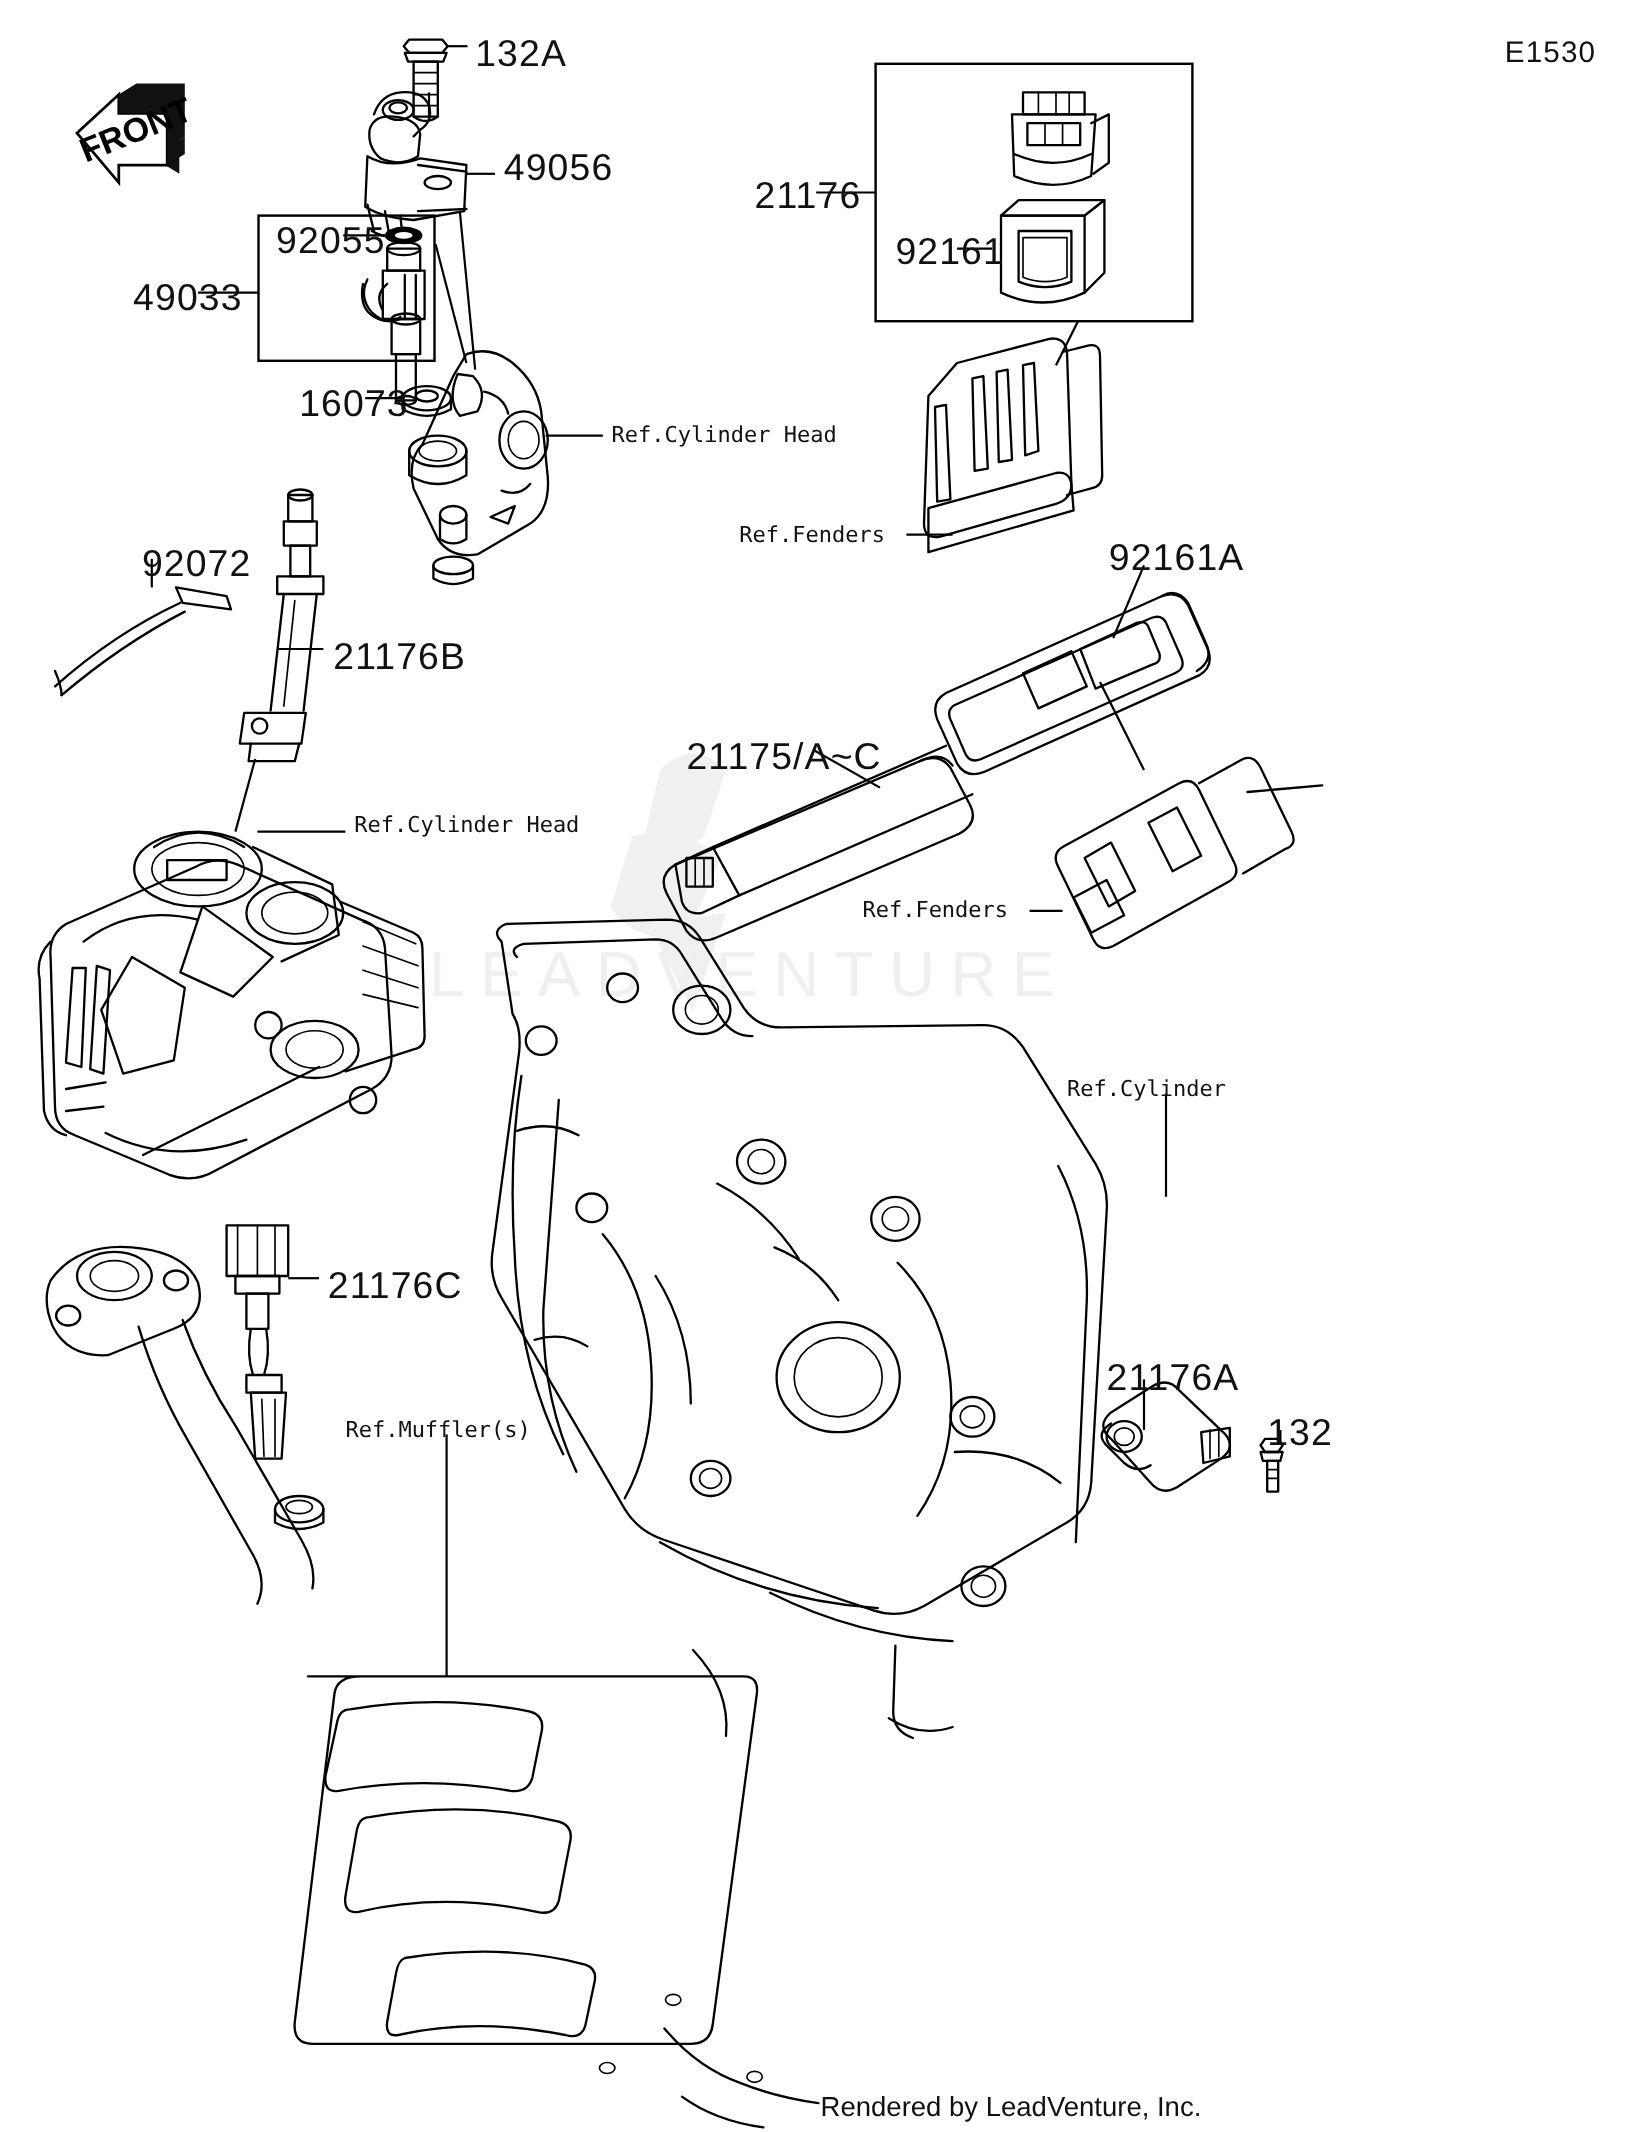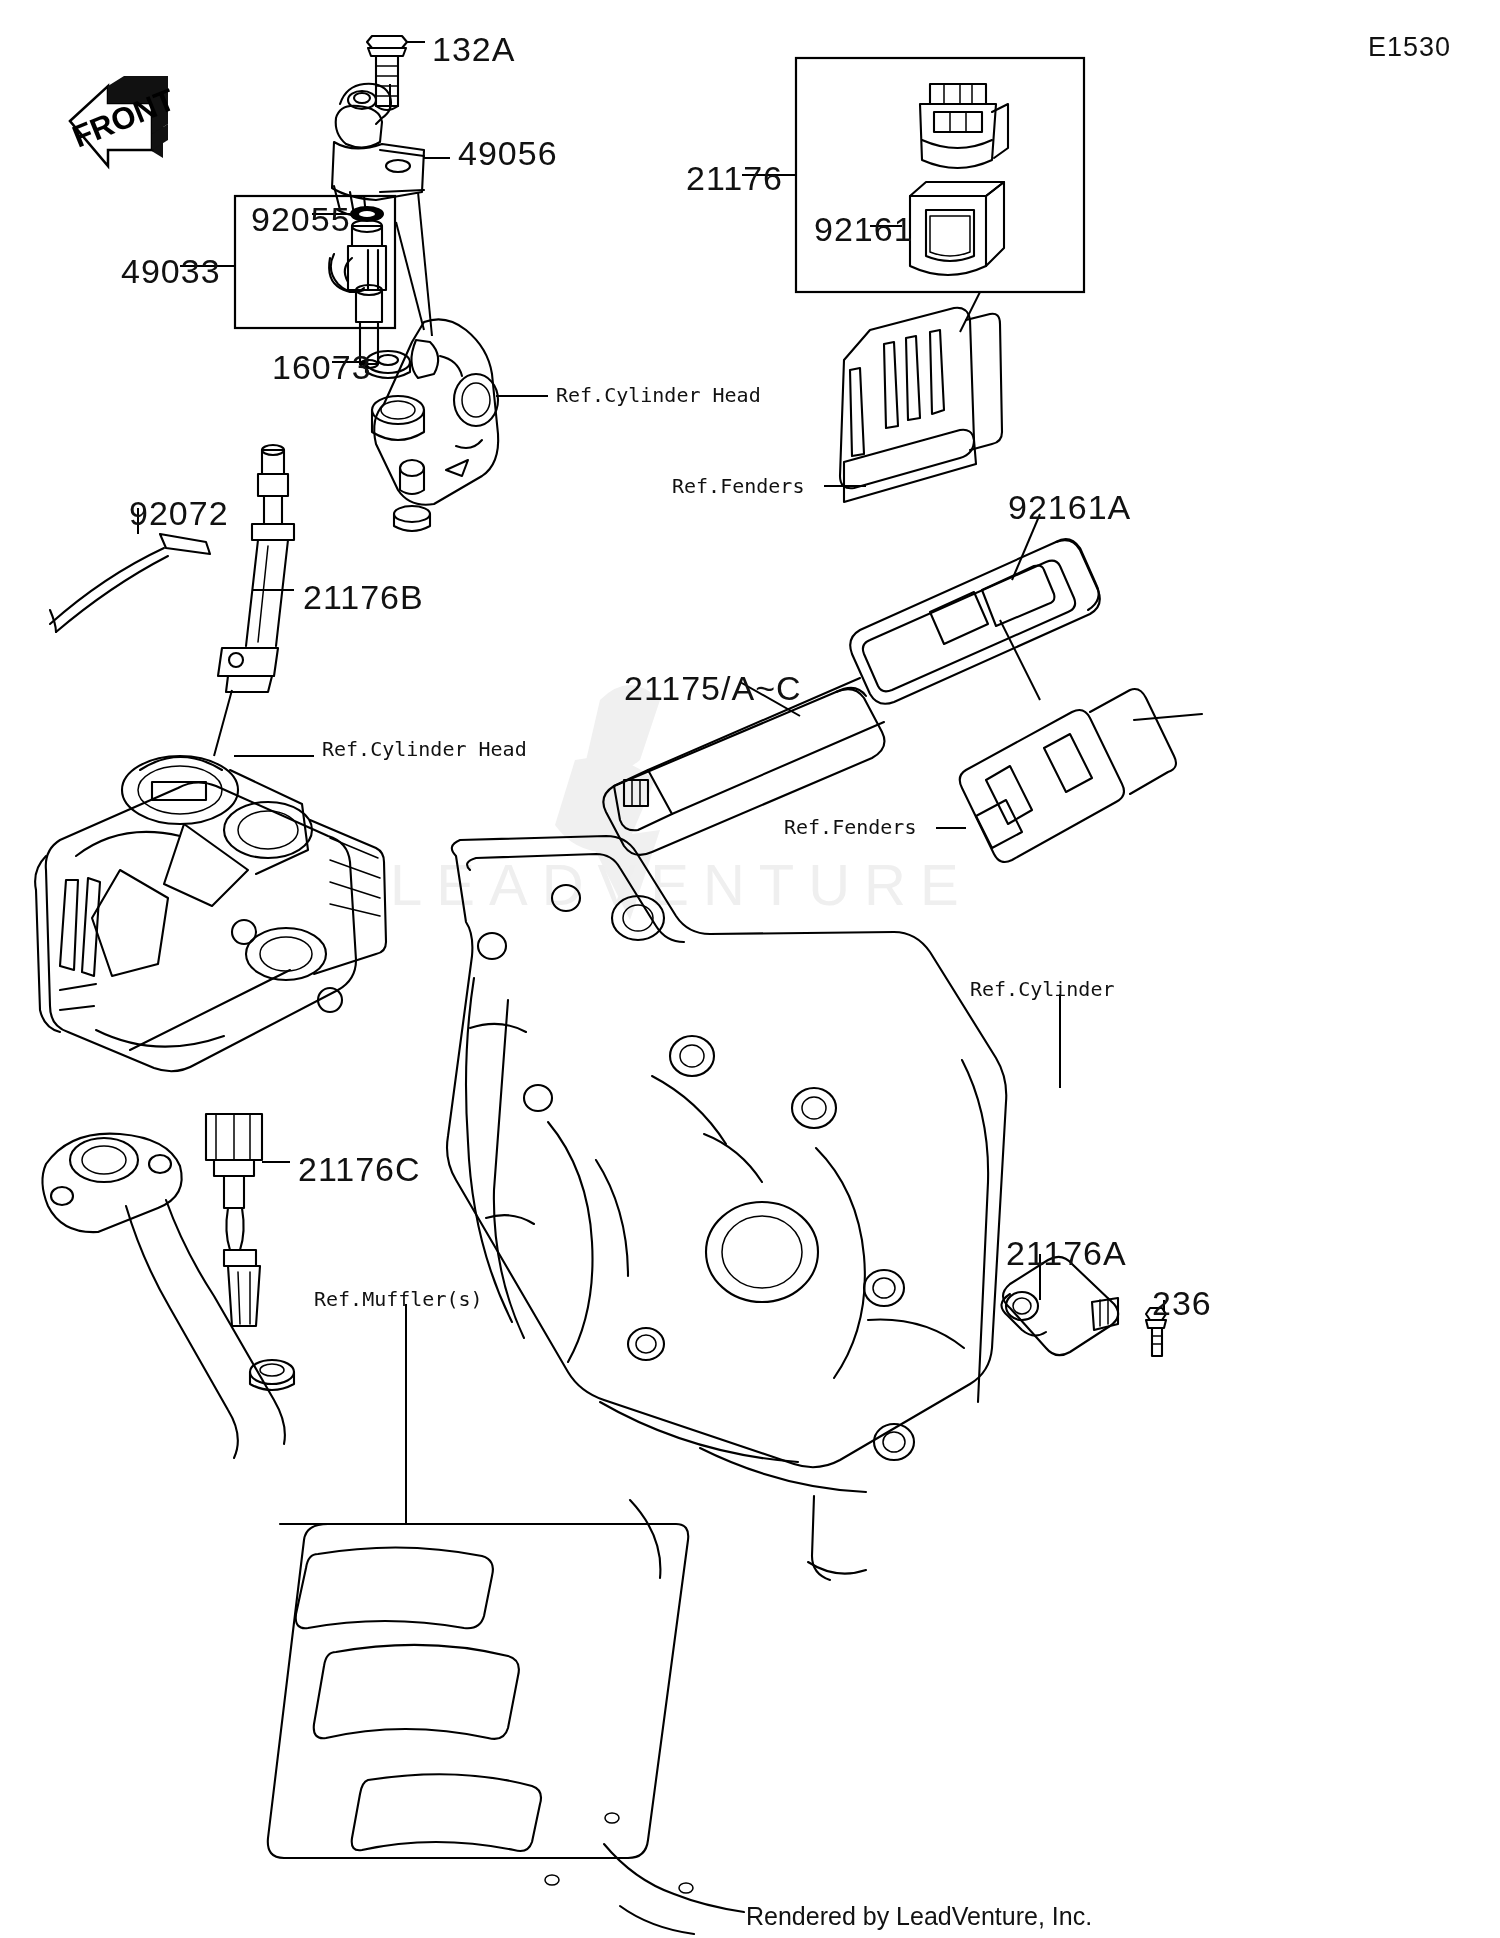--- a/index.html
+++ b/index.html
@@ -351,16 +351,16 @@
   <span class="lbl ref" style="left:314px;top:1287px;">Ref.Muffler(s)</span>
 
   <span class="lbl num" style="left:686px;top:159px;">21176</span>
   <span class="lbl num" style="left:814px;top:210px;">92161</span>
   <span class="lbl ref" style="left:672px;top:474px;">Ref.Fenders</span>
   <span class="lbl num" style="left:1008px;top:488px;">92161A</span>
   <span class="lbl num" style="left:624px;top:669px;">21175/A~C</span>
   <span class="lbl ref" style="left:784px;top:815px;">Ref.Fenders</span>
   <span class="lbl ref" style="left:970px;top:977px;">Ref.Cylinder</span>
   <span class="lbl num" style="left:1006px;top:1234px;">21176A</span>
-  <span class="lbl num" style="left:1152px;top:1284px;">236</span>
+  <span class="lbl num" style="left:1152px;top:1284px;">132</span>
 
   <span class="lbl credit" style="left:746px;top:1902px;">Rendered by LeadVenture, Inc.</span>
 </div>
 
 </body></html>

